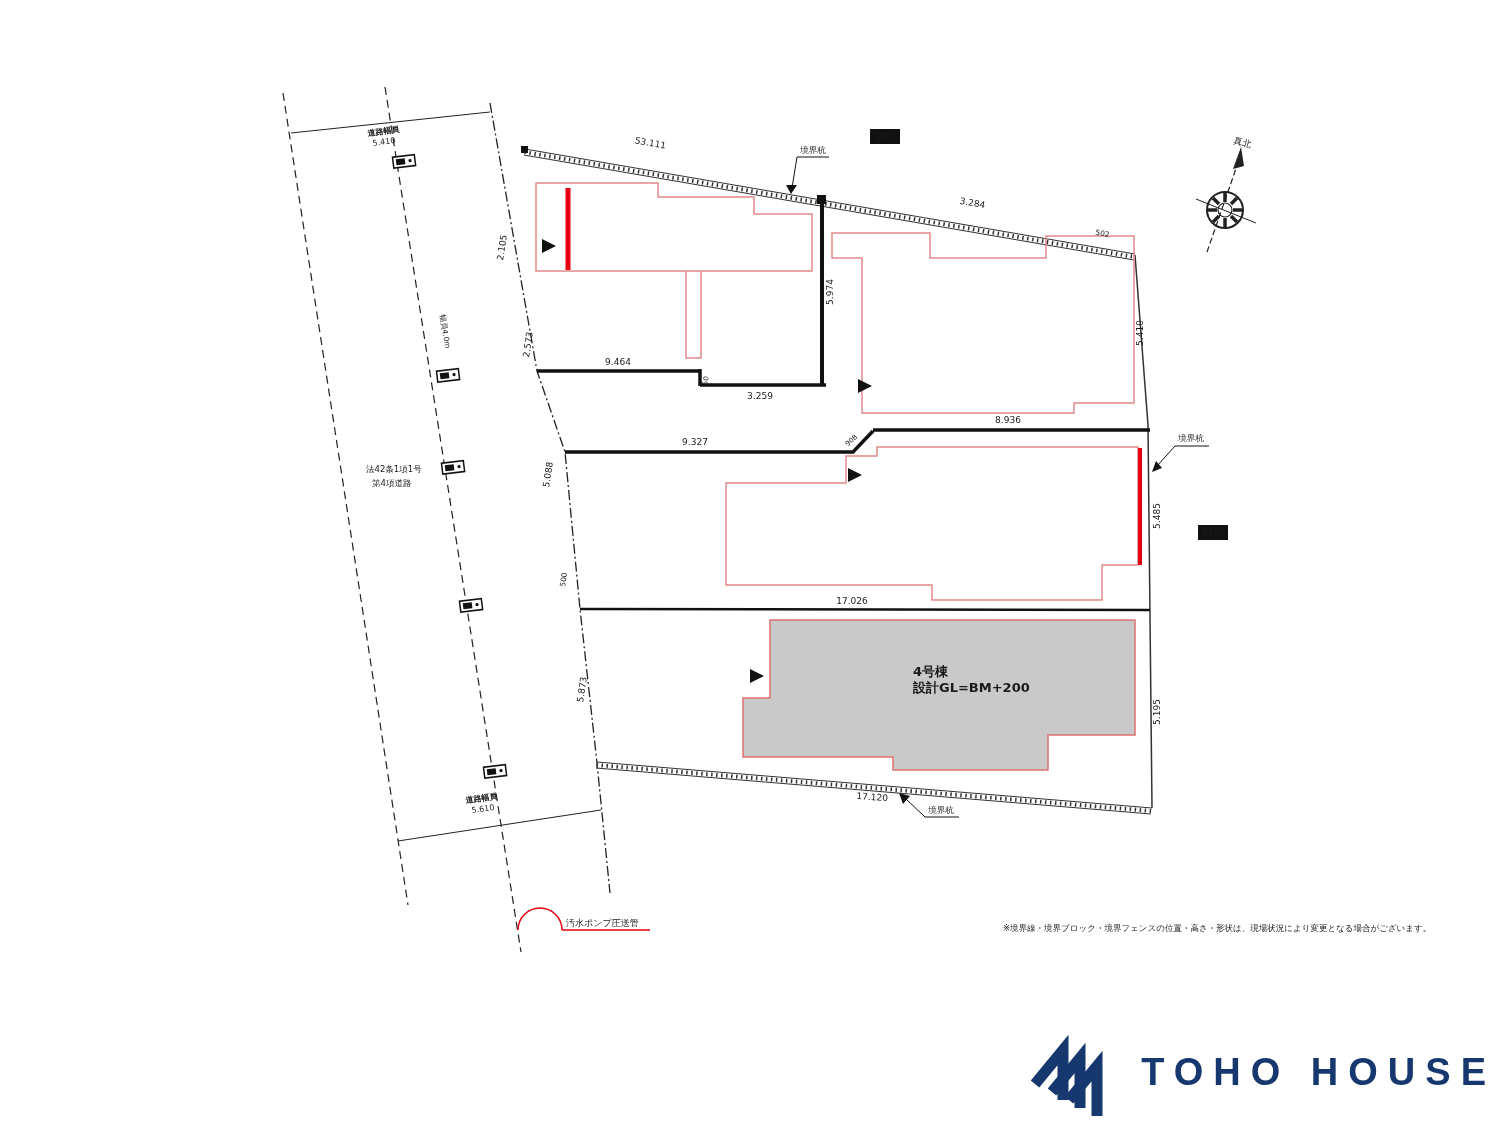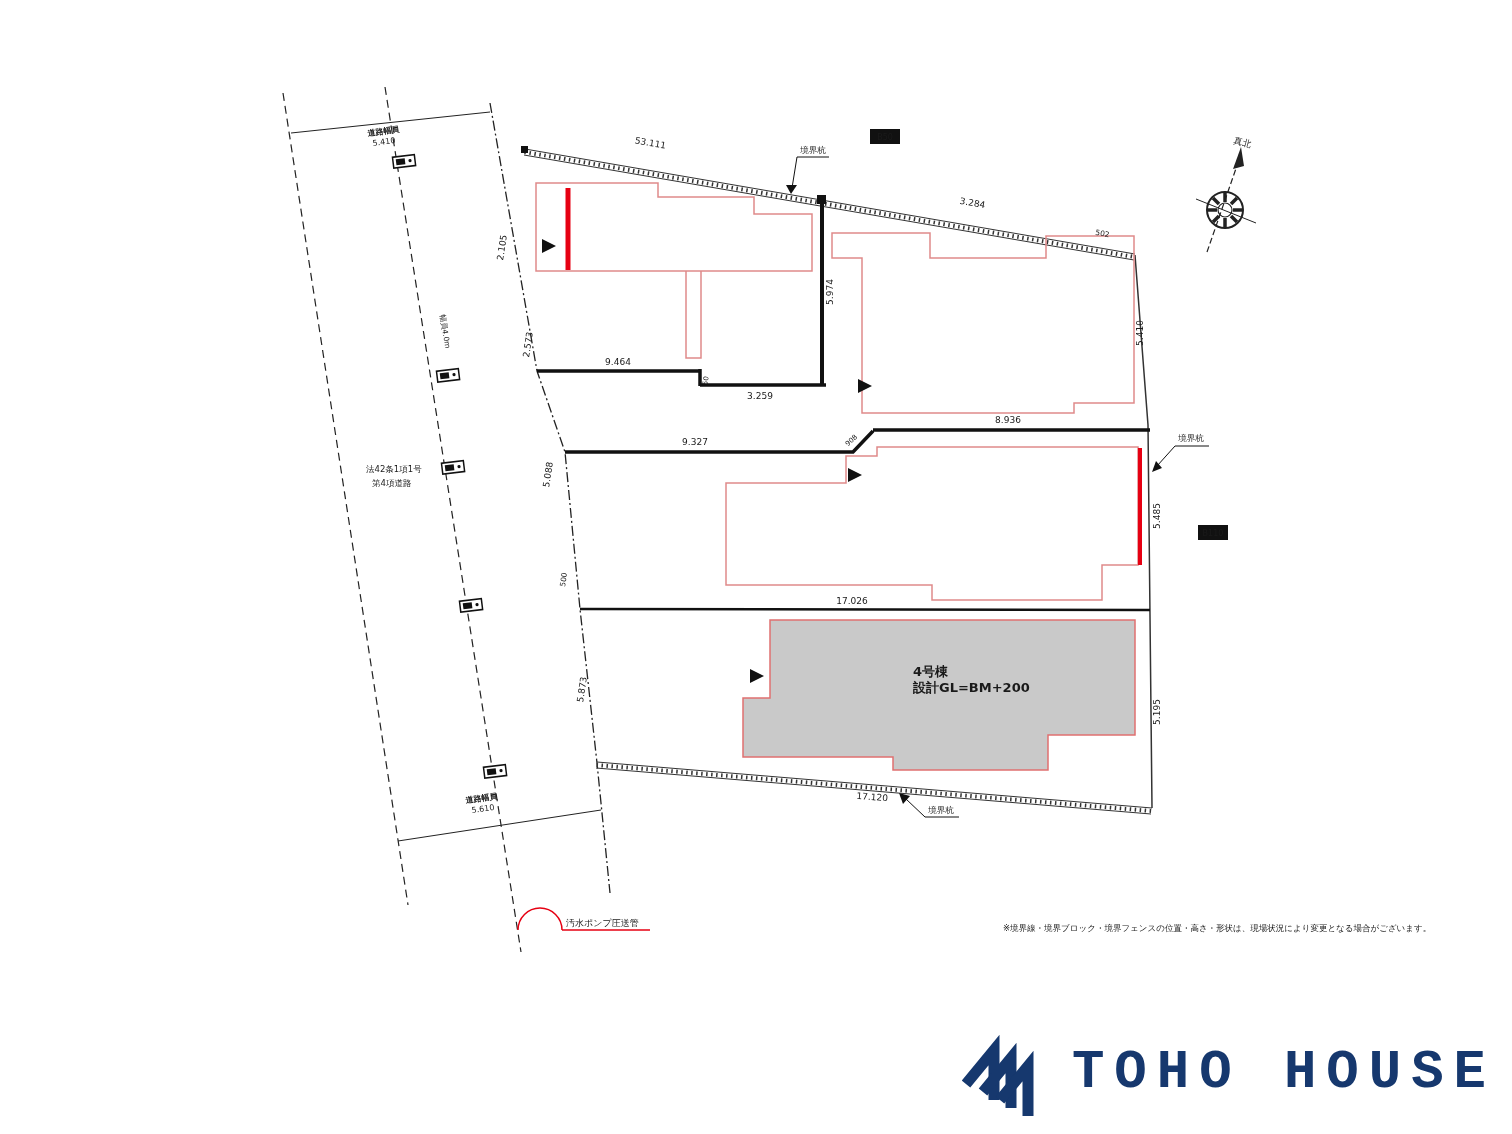--- a/index.html
+++ b/index.html
@@ -1,21 +1,21 @@
 <!DOCTYPE html>
 <html><head>
 <meta charset="utf-8">
 <style>
   html,body{margin:0;padding:0;background:#ffffff;}
   .canvas{position:relative;width:1512px;height:1134px;background:#ffffff;overflow:hidden;
           font-family:"Liberation Sans","DejaVu Sans",sans-serif;}
   svg text{font-family:"DejaVu Sans","Liberation Sans",sans-serif;fill:#1a1a1a;}
   .logo{position:absolute;right:16px;bottom:16px;display:flex;align-items:center;gap:24px;}
-  .logo-text{font-family:Liberation Mono, monospace;font-weight:bold;
-             font-size:54px;letter-spacing:10px;color:#16386e;white-space:nowrap;}
+  .logo-text{font-family:Liberation Sans, sans-serif;font-weight:bold;
+             font-size:38px;letter-spacing:10px;color:#16386e;white-space:nowrap;}
 </style>
 </head>
 <body>
 
 <div class="canvas">
 
 <svg width="1512" height="1134" viewBox="0 0 1512 1134">
 
   <g stroke="#222" fill="none">
     <line x1="283" y1="93" x2="408" y2="905" stroke-width="1.2" stroke-dasharray="8 5"></line>

